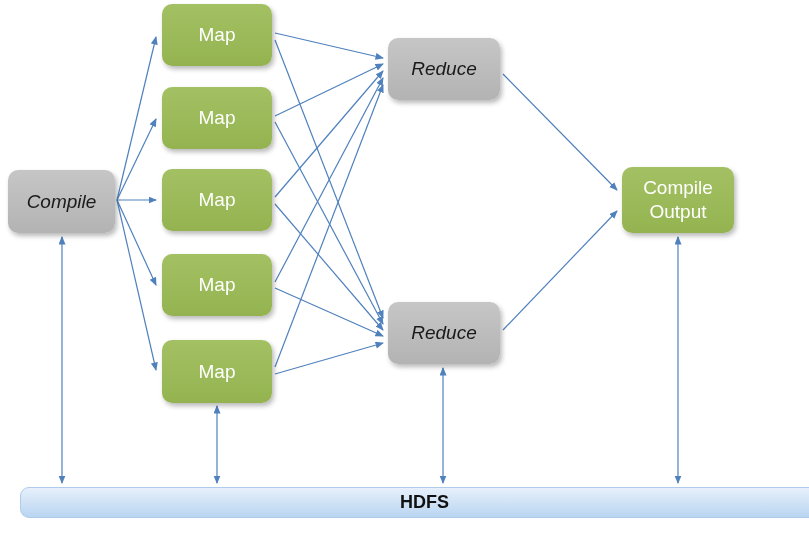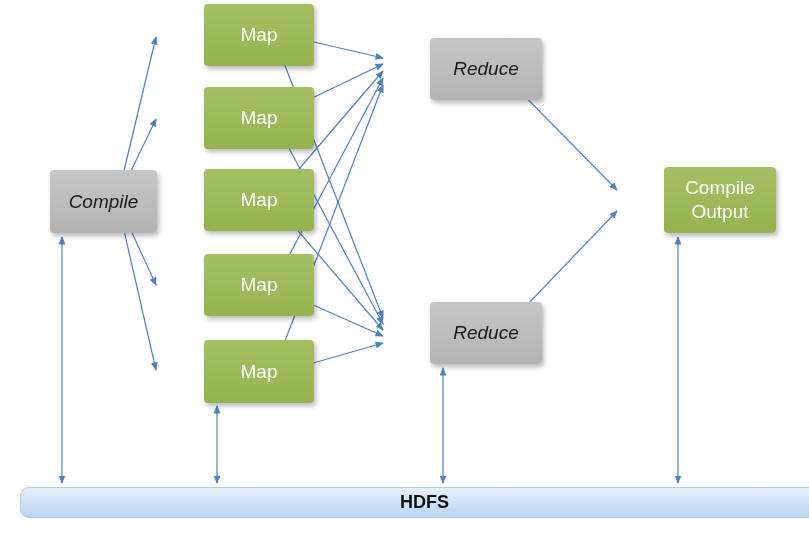--- a/index.html
+++ b/index.html
@@ -18,29 +18,28 @@
   .arrows-svg {
     position: absolute;
     left: 0;
     top: 0;
     width: 809px;
     height: 536px;
     pointer-events: none;
   }
   .node {
     position: absolute;
-    border-radius: 4px;
+    border-radius: 10px;
     display: flex;
     align-items: center;
     justify-content: center;
     text-align: center;
     font-size: 19px;
     box-shadow: 2px 3px 5px rgba(0,0,0,0.28);
     line-height: 1.25;
-    margin-left: 42px;
   }
   .node.green {
     background: linear-gradient(#a3c163, #94b350);
     color: #ffffff;
   }
   .node.gray {
     background: linear-gradient(#c6c6c6, #b3b3b3);
     color: #1a1a1a;
     font-style: italic;
   }

